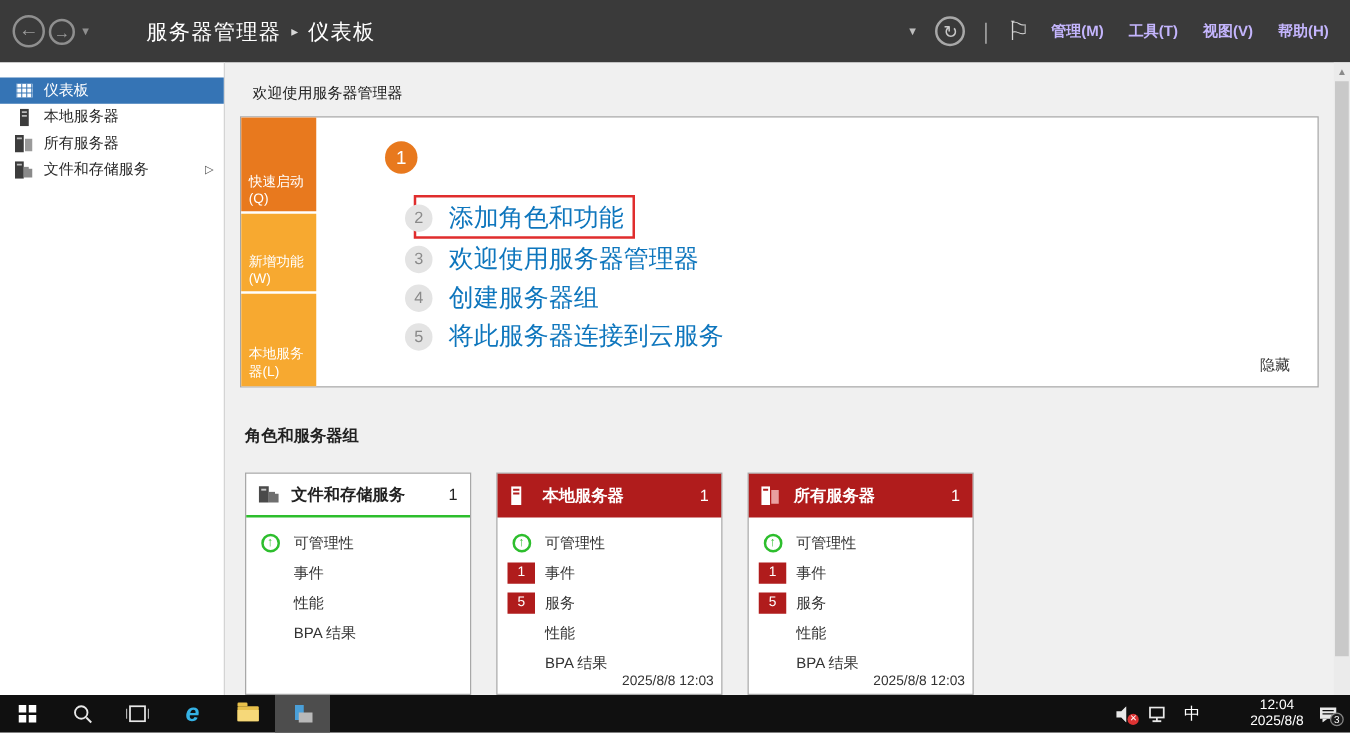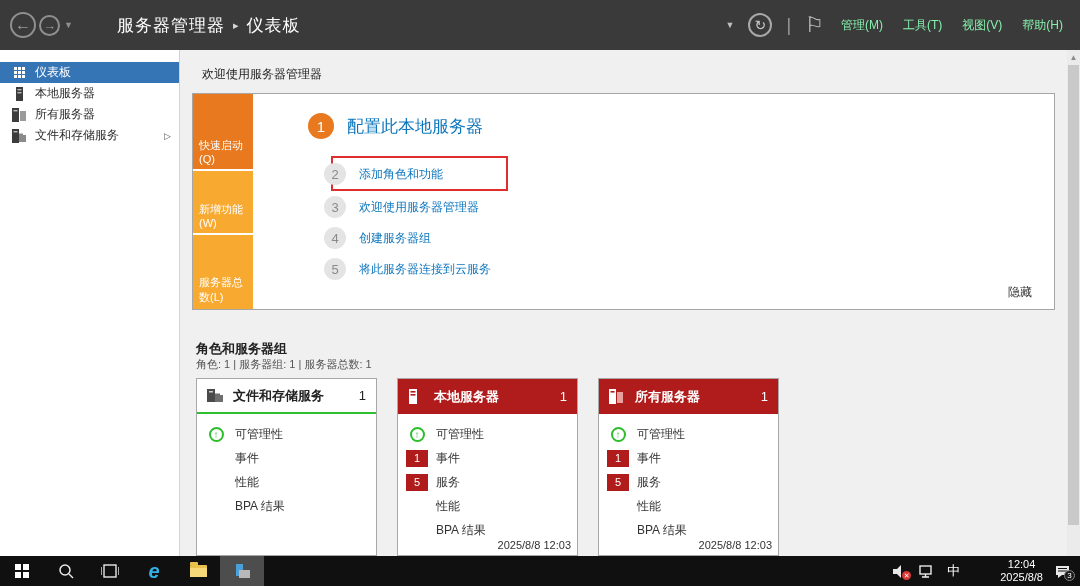--- a/index.html
+++ b/index.html
@@ -17,21 +17,21 @@
   .nav-caret { color:#8f8f8f; font-size:9px; margin-left:4px; }
   .tb-title { margin-left:44px; font-size:17px; letter-spacing:1px; }
   .tb-sep { margin:0 8px; font-size:11px; color:#d8d8d8; }
   .tb-right { position:absolute; right:14px; top:0; height:50px;
     display:flex; align-items:center; gap:14px; }
   .tb-caret { color:#bdbdbd; font-size:9px; }
   .refresh-circle { width:24px; height:24px; border:2px solid #a8a8a8; border-radius:50%;
     color:#c9c9c9; font-size:14px; display:flex; align-items:center; justify-content:center; }
   .tb-divider { color:#9a9a9a; font-size:18px; font-weight:100; }
   .flag { font-size:21px; color:#d6d6d6; }
-  .menu-item { font-size:12px; color:#86efac; padding:0 3px; }
+  .menu-item { font-size:12px; color:#c4b5fd; padding:0 3px;font-weight:bold; }
 
   
   .sidebar { position:absolute; left:0; top:50px; width:180px; height:506px;
     background:#fff; border-right:1px solid #d4d4d4; padding-top:12px; }
   .side-item { height:21px; display:flex; align-items:center; font-size:12px;
     color:#2a2a2a; padding-left:10px; position:relative; }
   .side-item.selected { background:#3574b5; color:#fff; }
   .side-ico { width:18px; display:flex; justify-content:center; margin-right:7px; }
   .grid-ico { width:13px; height:11px;
     background:linear-gradient(#fff,#fff); position:relative; }
@@ -58,21 +58,21 @@
   .seg-learn { flex:1; background:#f7a930; }
 
   .step-row { position:absolute; left:115px; display:flex; align-items:center;
     transform:translateY(-50%); }
   .step-circle { border-radius:50%; display:flex; align-items:center;
     justify-content:center; flex:none; }
   .c-big { width:26px; height:26px; background:#e8791e; color:#fff; font-size:15px; }
   .c-sm  { width:22px; height:22px; background:#e4e4e4; color:#8a8a8a; font-size:13px; }
   .step-label { color:#0e76bd; margin-left:13px; }
   .l-big { font-size:17px; }
-  .l-sm  { font-size:12px; }
+  .l-sm  { font-size:20px; }
   .red-box { position:absolute; left:138px; top:62px; width:177px; height:35px;
     border:2px solid #e02d2d; }
   .hide-link { position:absolute; right:22px; bottom:8px; font-size:12px; color:#333; }
 
   .roles-title { position:absolute; left:16px; top:290px; font-size:13px;
     font-weight:bold; color:#222; }
   .roles-subtitle { position:absolute; left:16px; top:307px; font-size:11px; color:#555; }
 
   .tiles-row { position:absolute; left:16px; top:328px; display:flex; gap:20px; }
   .tile { width:181px; height:178px; background:#fff; border:1px solid #a8a8a8;
@@ -219,27 +219,26 @@
 
   <div class="welcome-tile">
     <div class="qs-col">
       <div class="qs-seg seg-quick">
         <span class="seg-label">快速启动(Q)</span>
       </div>
       <div class="qs-seg seg-new">
         <span class="seg-label">新增功能(W)</span>
       </div>
       <div class="qs-seg seg-learn">
-        <span class="seg-label">服务器总数(L)</span>
+        <span class="seg-label">本地服务器(L)</span>
       </div>
     </div>
 
     <div class="step-row" style="top:32px">
       <span class="step-circle c-big">1</span>
-      <span class="step-label l-big">配置此本地服务器</span>
     </div>
     <div class="red-box"></div>
     <div class="step-row" style="top:80px">
       <span class="step-circle c-sm" style="margin-left:16px">2</span>
       <span class="step-label l-sm">添加角色和功能</span>
     </div>
     <div class="step-row" style="top:113px">
       <span class="step-circle c-sm" style="margin-left:16px">3</span>
       <span class="step-label l-sm">欢迎使用服务器管理器</span>
     </div>
@@ -249,21 +248,20 @@
     </div>
     <div class="step-row" style="top:175px">
       <span class="step-circle c-sm" style="margin-left:16px">5</span>
       <span class="step-label l-sm">将此服务器连接到云服务</span>
     </div>
 
     <span class="hide-link">隐藏</span>
   </div>
 
   <div class="roles-title">角色和服务器组</div>
-  <div class="roles-subtitle">角色: 1 | 服务器组: 1 | 服务器总数: 1</div>
 
   <div class="tiles-row">
 
     <div class="tile green">
       <div class="tile-header">
         <span class="tile-hicon">
           <svg width="16" height="15">
               <rect x="0" y="1" width="8" height="13" fill="#4a4a4a"></rect>
               <rect x="2" y="3" width="4" height="1.5" fill="#ccc"></rect>
               <rect x="8" y="7" width="8" height="7" fill="#6f6f6f"></rect>

